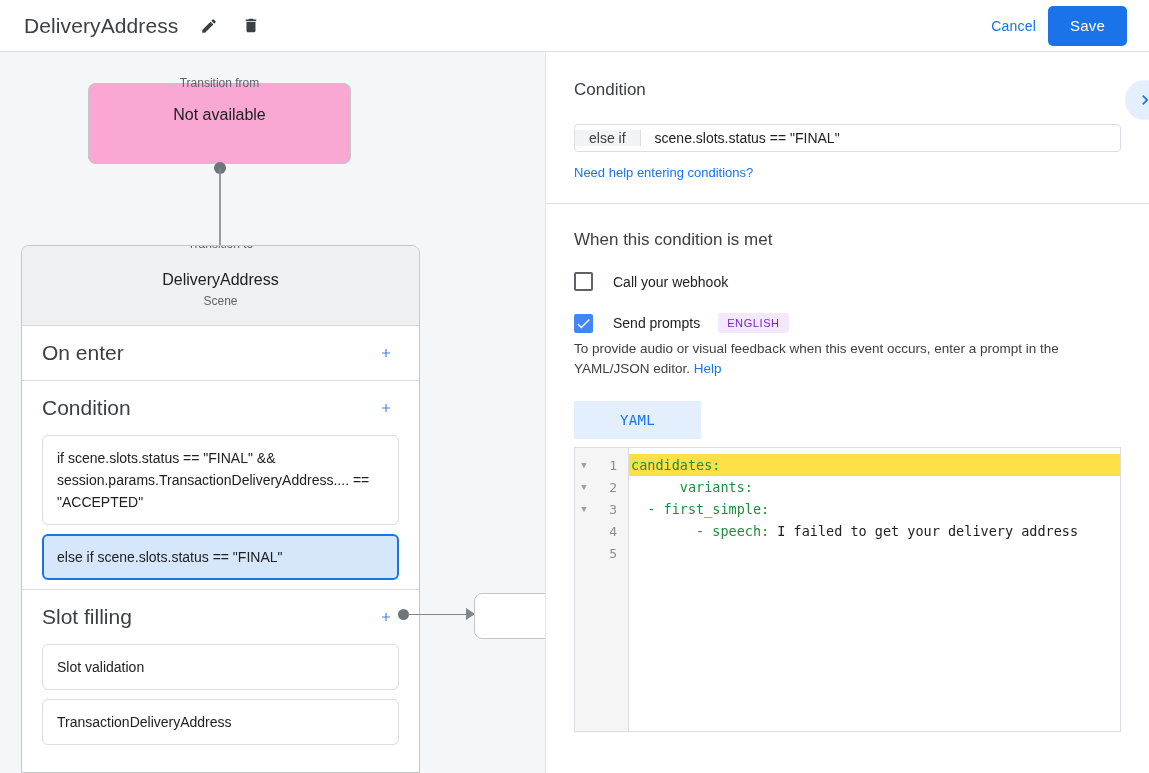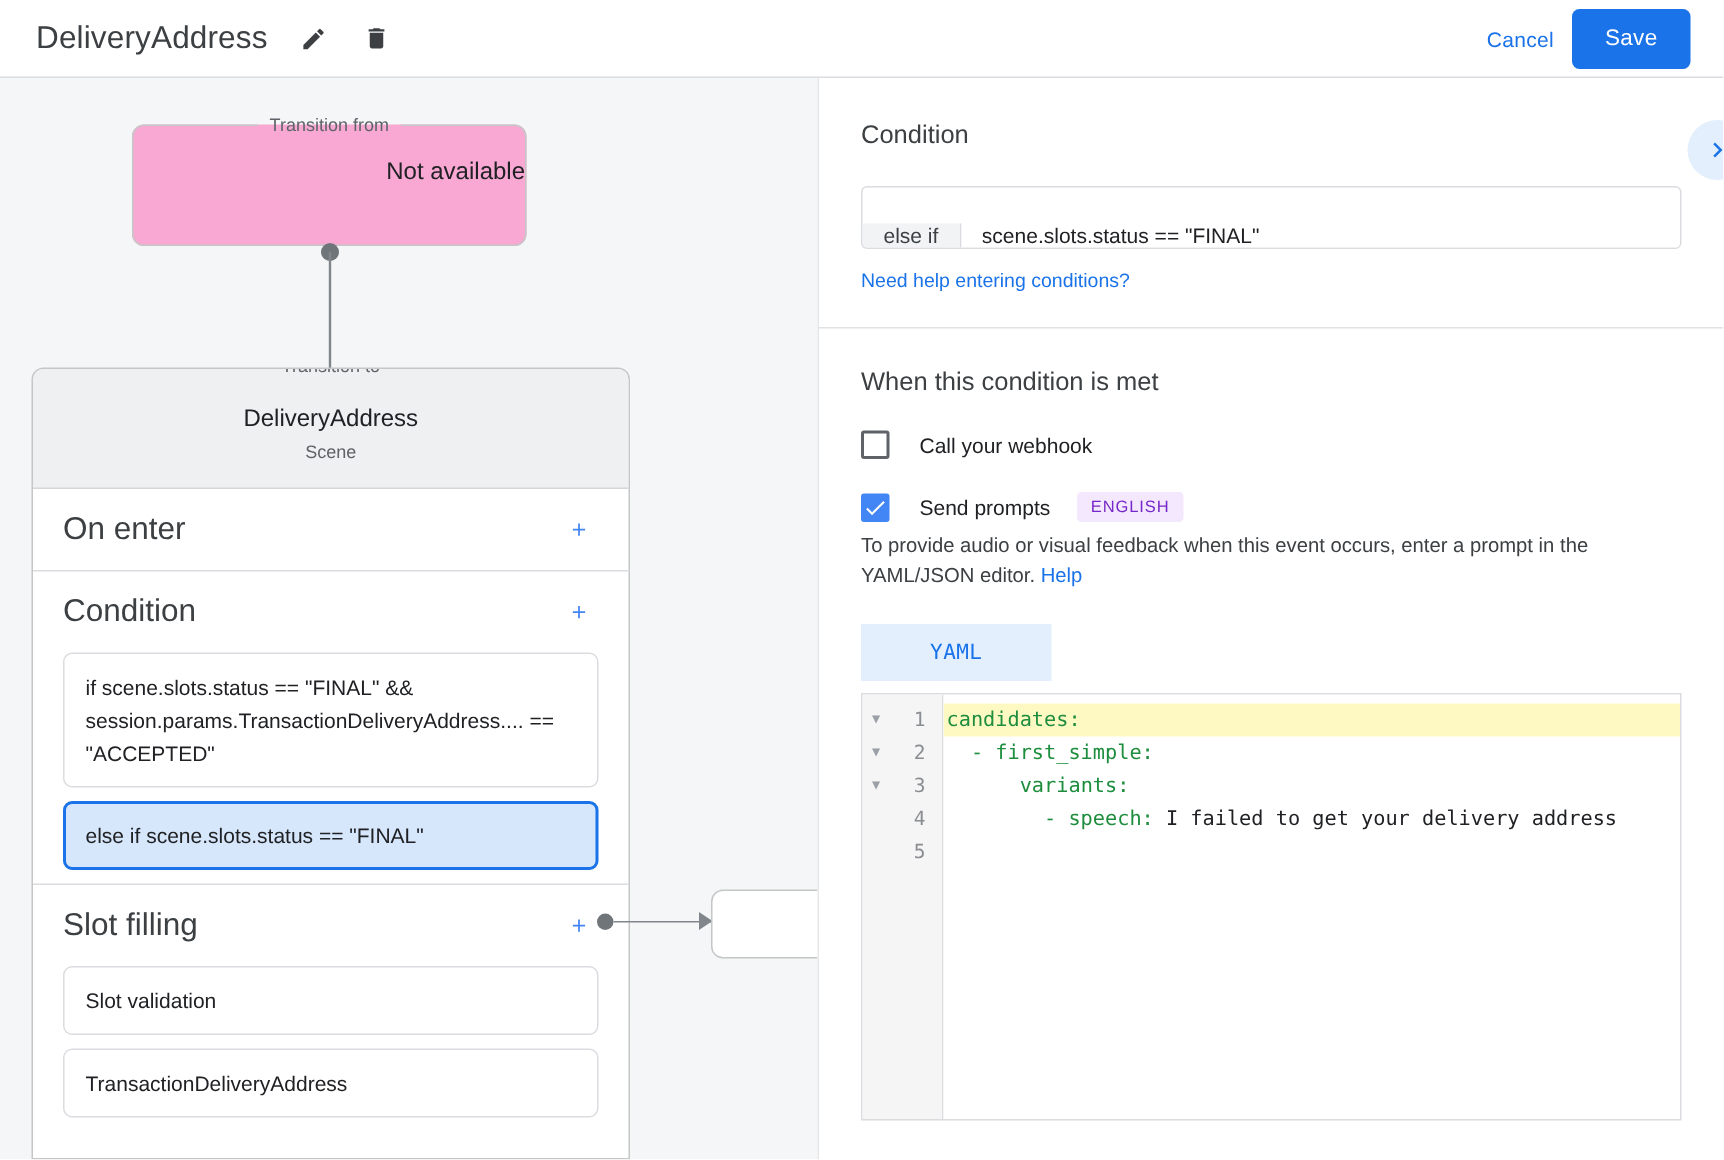--- a/index.html
+++ b/index.html
@@ -77,21 +77,21 @@
     font-size: 12px; color: #5f6368;
     padding: 0 8px; margin-left: 0;
     text-align: center;
   }
 
   #transition-from-node {
     left: 88px; top: 24px; width: 263px; height: 88px;
   }
   #transition-from-node > legend { margin-left: auto; margin-right: auto; }
   .node-main-text {
-    text-align: right; font-size: 16px; color: #202124;
+    text-align: center; font-size: 16px; color: #202124;
     padding-top: 16px;
   }
 
   
   #connector-from-to {
     position: absolute; left: 208px; top: 110px;
     width: 24px; height: 110px;
   }
 
   
@@ -190,23 +190,23 @@
     margin: 0 0 24px 0;
   }
   #expand-panel-btn {
     position: absolute; right: -16px; top: 28px;
     width: 40px; height: 40px; border-radius: 50%;
     background: #e3effd;
     display: flex; align-items: center; justify-content: center;
     cursor: pointer; border: none;
   }
   #condition-input-row {
-    display: flex; align-items: flex-end;
+    display: flex; align-items: center;
     border: 1px solid #dadce0; border-radius: 4px;
-    height: 42px; overflow: hidden;
+    height: 28px; overflow: hidden;
   }
   #condition-prefix {
     background: #f1f3f4;
     border-right: 1px solid #dadce0;
     display: flex; align-items: center;
     padding: 0 14px;
     font-size: 14px; color: #3c4043;
     white-space: nowrap;
   }
   #condition-expression-input {
@@ -295,21 +295,21 @@
     overflow: hidden;
     background: #fff;
   }
   .code-row {
     height: 22px; line-height: 22px;
     font-family: "DejaVu Sans Mono", monospace;
     font-size: 13.5px; color: #202124;
     white-space: pre;
     padding-left: 2px;
   }
-  .code-row.highlight { background: #fef9c3; }
+  .code-row.highlight { background: #fde047; }
   .tok-key { color: #1e8e3e; }
   .tok-plain { color: #202124; }
 </style>
 </head>
 <body>
 
 <div id="app">
 
   <div id="header">
     <div id="header-title">DeliveryAddress</div>
@@ -457,22 +457,22 @@
               <span class="fold-spacer"></span>
               <span class="gutter-num">4</span>
             </div>
             <div class="gutter-row">
               <span class="fold-spacer"></span>
               <span class="gutter-num">5</span>
             </div>
           </div>
         <div id="code-lines">
             <div class="code-row highlight"><span class="tok-plain"></span><span class="tok-key">candidates:</span><span class="tok-plain"></span></div>
+            <div class="code-row"><span class="tok-plain">      </span><span class="tok-key">variants:</span><span class="tok-plain"></span></div>
             <div class="code-row"><span class="tok-plain">  </span><span class="tok-key">- first_simple:</span><span class="tok-plain"></span></div>
-            <div class="code-row"><span class="tok-plain">      </span><span class="tok-key">variants:</span><span class="tok-plain"></span></div>
             <div class="code-row"><span class="tok-plain">        </span><span class="tok-key">- speech:</span><span class="tok-plain"> I failed to get your delivery address</span></div>
             <div class="code-row"></div>
           </div>
       </div>
     </div>
 
   </div>
 </div>
 
 </body></html>

